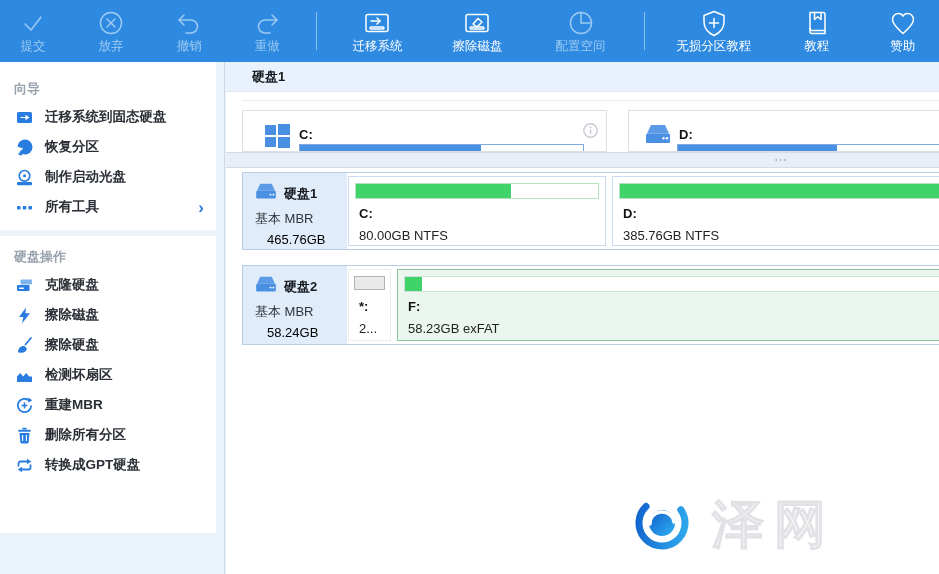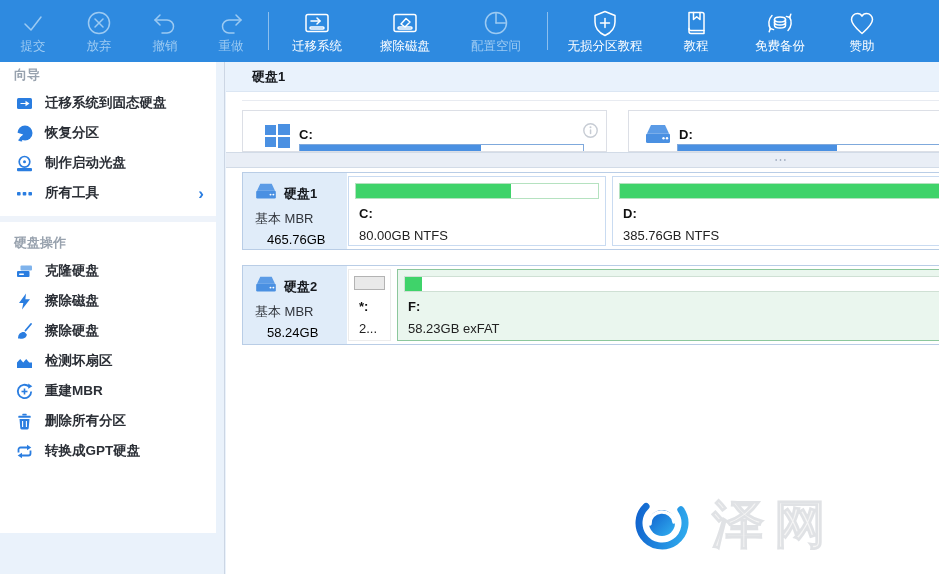--- a/index.html
+++ b/index.html
@@ -6,39 +6,39 @@
   html,body { width:939px; height:574px; overflow:hidden; }
   body {
     position:relative;
     font-family:"Liberation Sans", sans-serif;
     background:#eaf2fb;
     color:#222;
   }
   
   .toolbar {
     position:absolute; left:0; top:0; width:939px; height:62px;
-    background:#2e8ae0; display:flex; align-items:stretch;
+    background:#2e8ae0; display:flex; align-items:stretch;justify-content:space-between;
   }
   .tb-item {
     display:flex; flex-direction:column; align-items:center;
     padding-top:7px; color:#fff; cursor:pointer; flex:none;
   }
   .tb-item.disabled { color:#9ccaf2; }
   .tb-icon { height:32px; display:flex; align-items:center; justify-content:center; }
   .tb-icon svg { stroke:currentColor; fill:none; stroke-width:1.5; stroke-linecap:round; stroke-linejoin:round; }
   .tb-label { font-size:12.5px; line-height:15px; }
   .tb-sep { width:1px; height:38px; background:rgba(255,255,255,.45); align-self:center; margin:0 4px; flex:none; }
 
   
   .sidebar {
     position:absolute; left:0; top:62px; width:216px; height:471px;
     background:#fff;
   }
   .side-vline { position:absolute; left:224px; top:62px; width:1px; height:512px; background:#ccd6e4; }
-  .side-section { padding-top:0; }
+  .side-section { padding-top:14px; }
   .side-header { height:26px; line-height:26px; padding-left:14px; font-size:13px; color:#98a2ae; font-weight:700; }
   .side-item {
     height:30px; display:flex; align-items:center; padding-left:16px; cursor:pointer; position:relative;
   }
   .side-icon { width:17px; height:17px; flex:none; display:flex; align-items:center; justify-content:center; }
   .side-label { margin-left:12px; font-size:13.5px; font-weight:700; color:#2b2f36; }
   .side-chevron { position:absolute; right:12px; color:#2a7de0; font-size:17px; font-weight:700; line-height:17px; }
   .side-divider { height:6px; background:#eef3fa; margin-top:8px; }
 
   
@@ -206,34 +206,20 @@
     <span class="tb-icon">
       <svg width="30" height="30" viewBox="0 0 30 30">
           <path d="M8,4.5 H21 a2,2 0 0 1 2,2 V25.5 H10 a2,2 0 0 1 -2,-2 Z"></path>
           <path d="M8,20.5 a2,2 0 0 0 2,2 H23"></path>
           <polyline points="12.5,4.5 12.5,11.5 15.7,8.7 19,11.5 19,4.5"></polyline>
         </svg>
     </span>
     <span class="tb-label">教程</span>
   </div>
 
-  <div class="tb-item" style="width:92px">
-    <span class="tb-icon">
-      <svg width="30" height="30" viewBox="0 0 30 30">
-          <ellipse cx="15" cy="11.5" rx="5.5" ry="2.5"></ellipse>
-          <path d="M9.5,11.5 V17.5 a5.5,2.5 0 0 0 11,0 V11.5"></path>
-          <path d="M9.5,14.5 a5.5,2.5 0 0 0 11,0"></path>
-          <path d="M24.5,9 a11,11 0 0 1 -1.5,13.5"></path>
-          <polyline points="25.8,6.2 24.7,9.5 21.4,8.4"></polyline>
-          <path d="M5.5,21 a11,11 0 0 1 1.5,-13.5"></path>
-          <polyline points="4.2,23.8 5.3,20.5 8.6,21.6"></polyline>
-        </svg>
-    </span>
-    <span class="tb-label">免费备份</span>
-  </div>
 
   <div class="tb-item" style="width:72px">
     <span class="tb-icon">
       <svg width="30" height="30" viewBox="0 0 30 30">
           <path d="M15,25.5 C10,21 4.5,16.5 4.5,11.5 C4.5,8 7.2,5.5 10.5,5.5 C12.5,5.5 14.2,6.6 15,8.2 C15.8,6.6 17.5,5.5 19.5,5.5 C22.8,5.5 25.5,8 25.5,11.5 C25.5,16.5 20,21 15,25.5 Z"></path>
         </svg>
     </span>
     <span class="tb-label">赞助</span>
   </div>
 </div>

